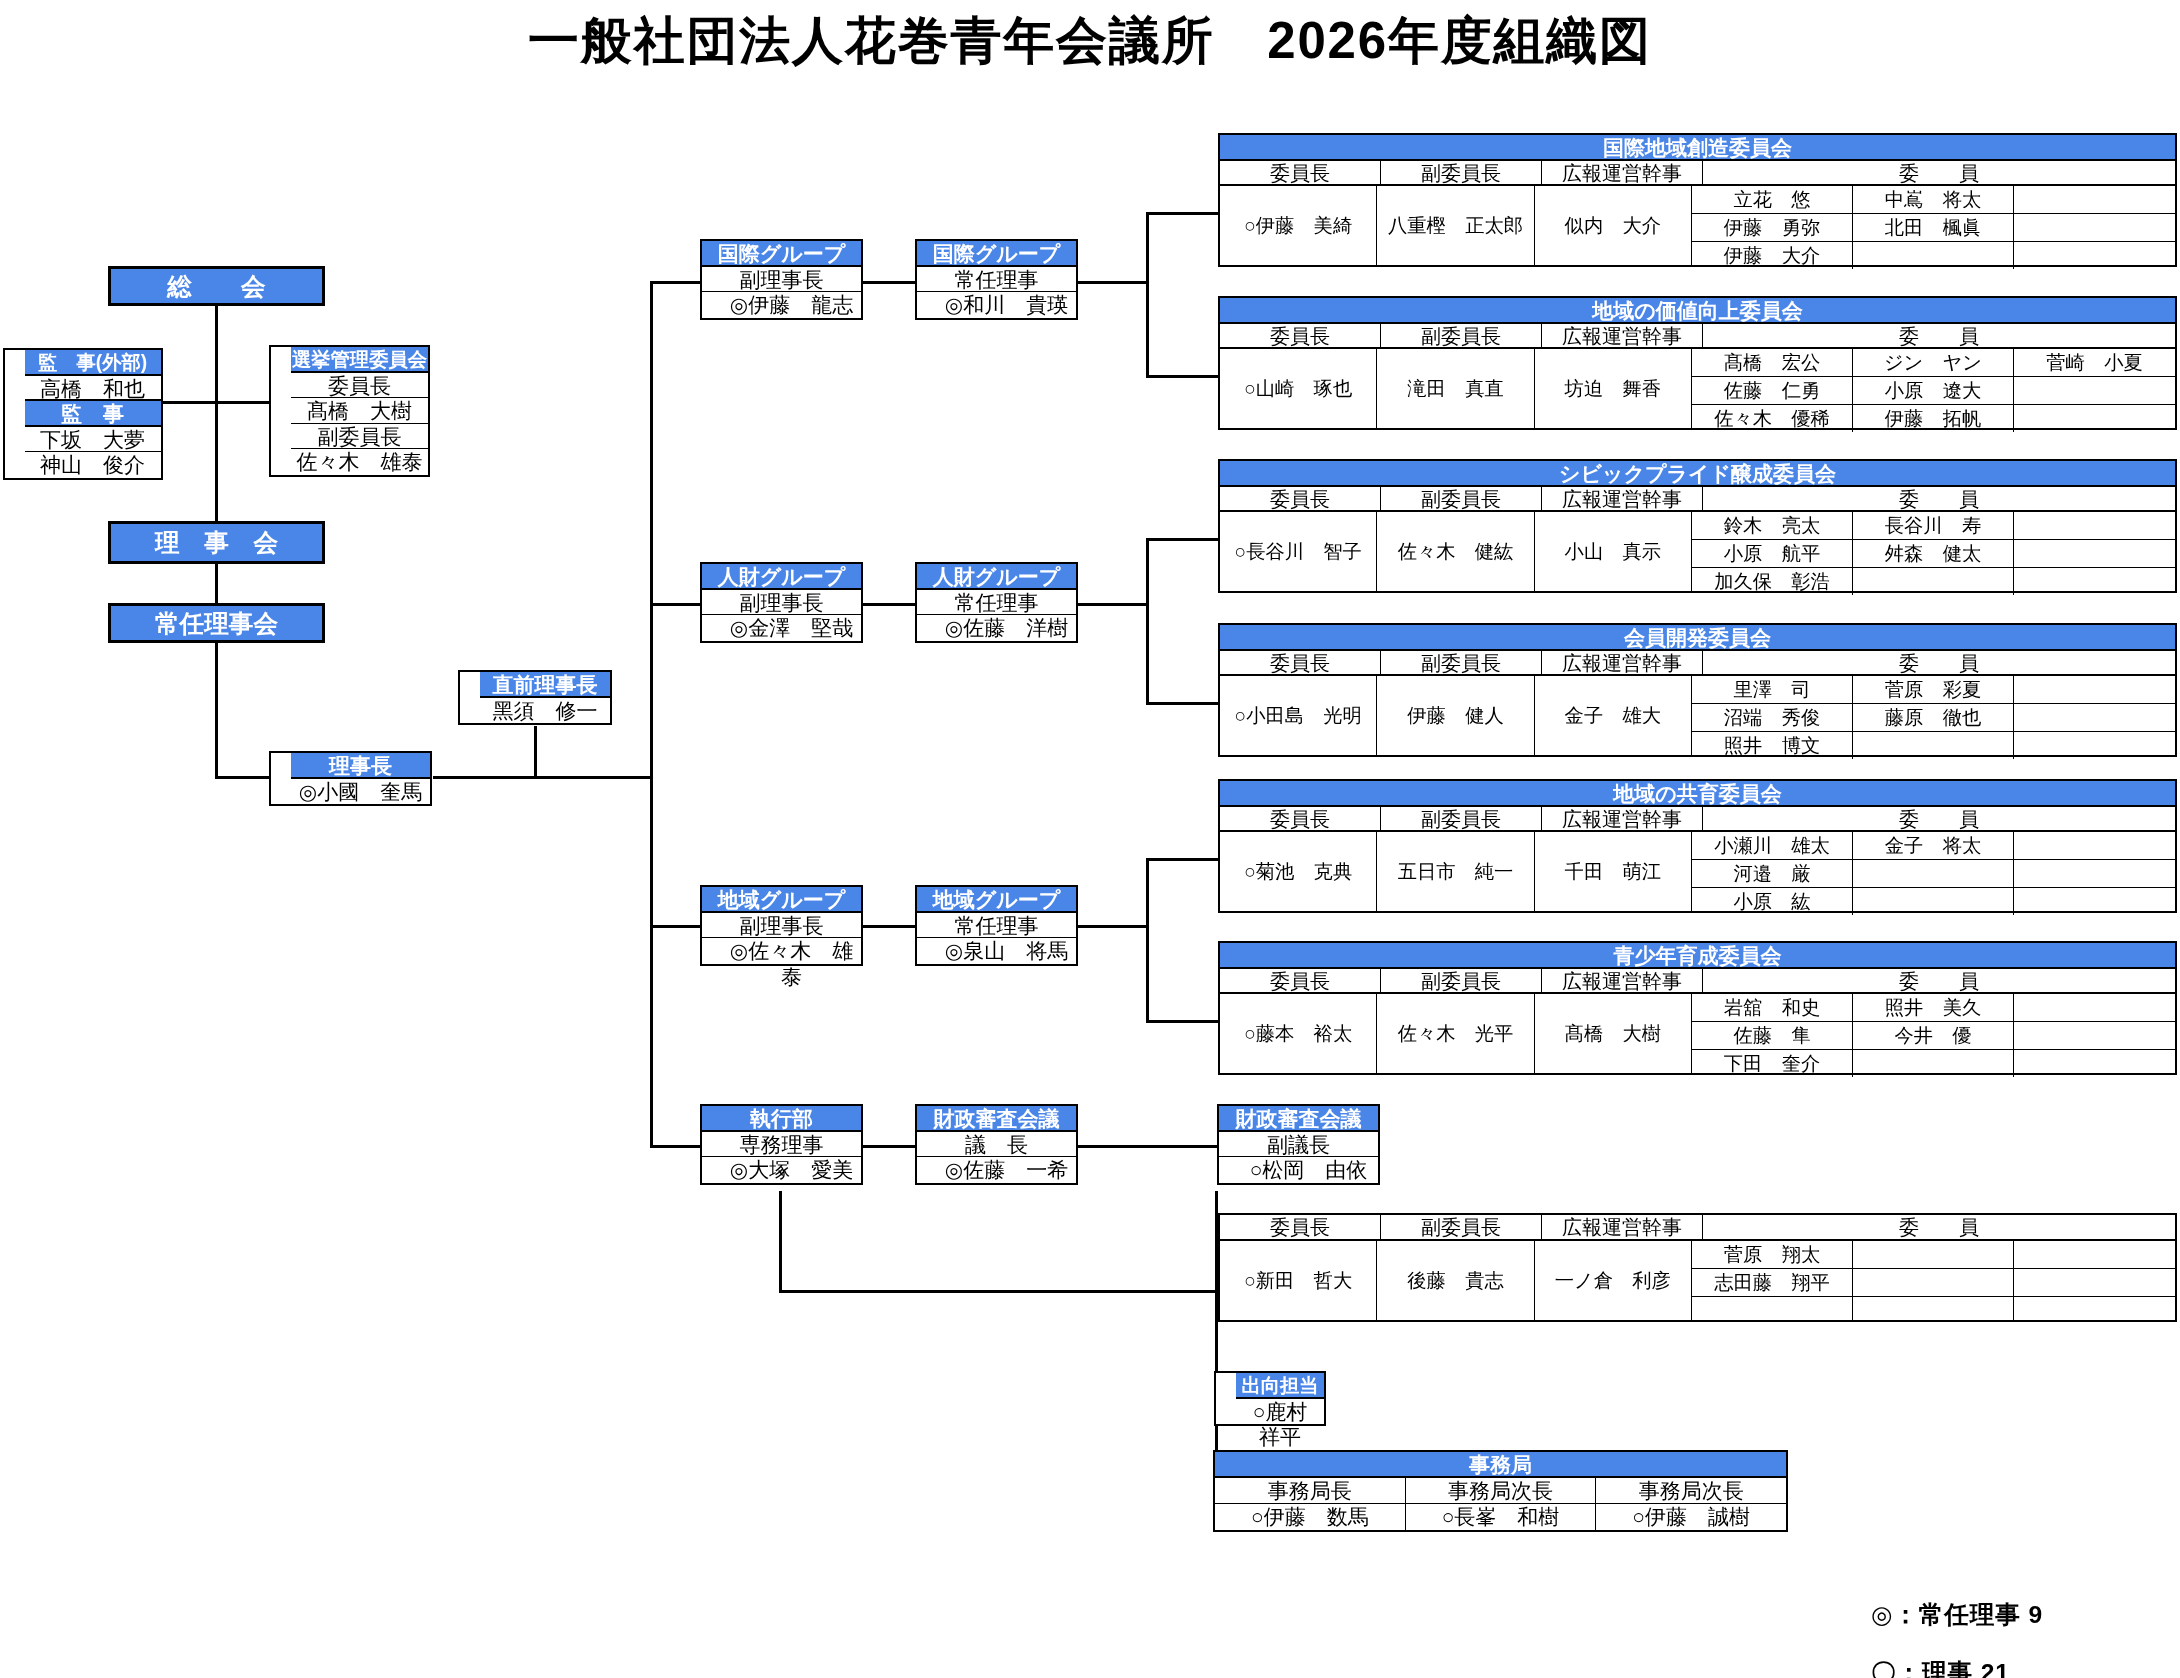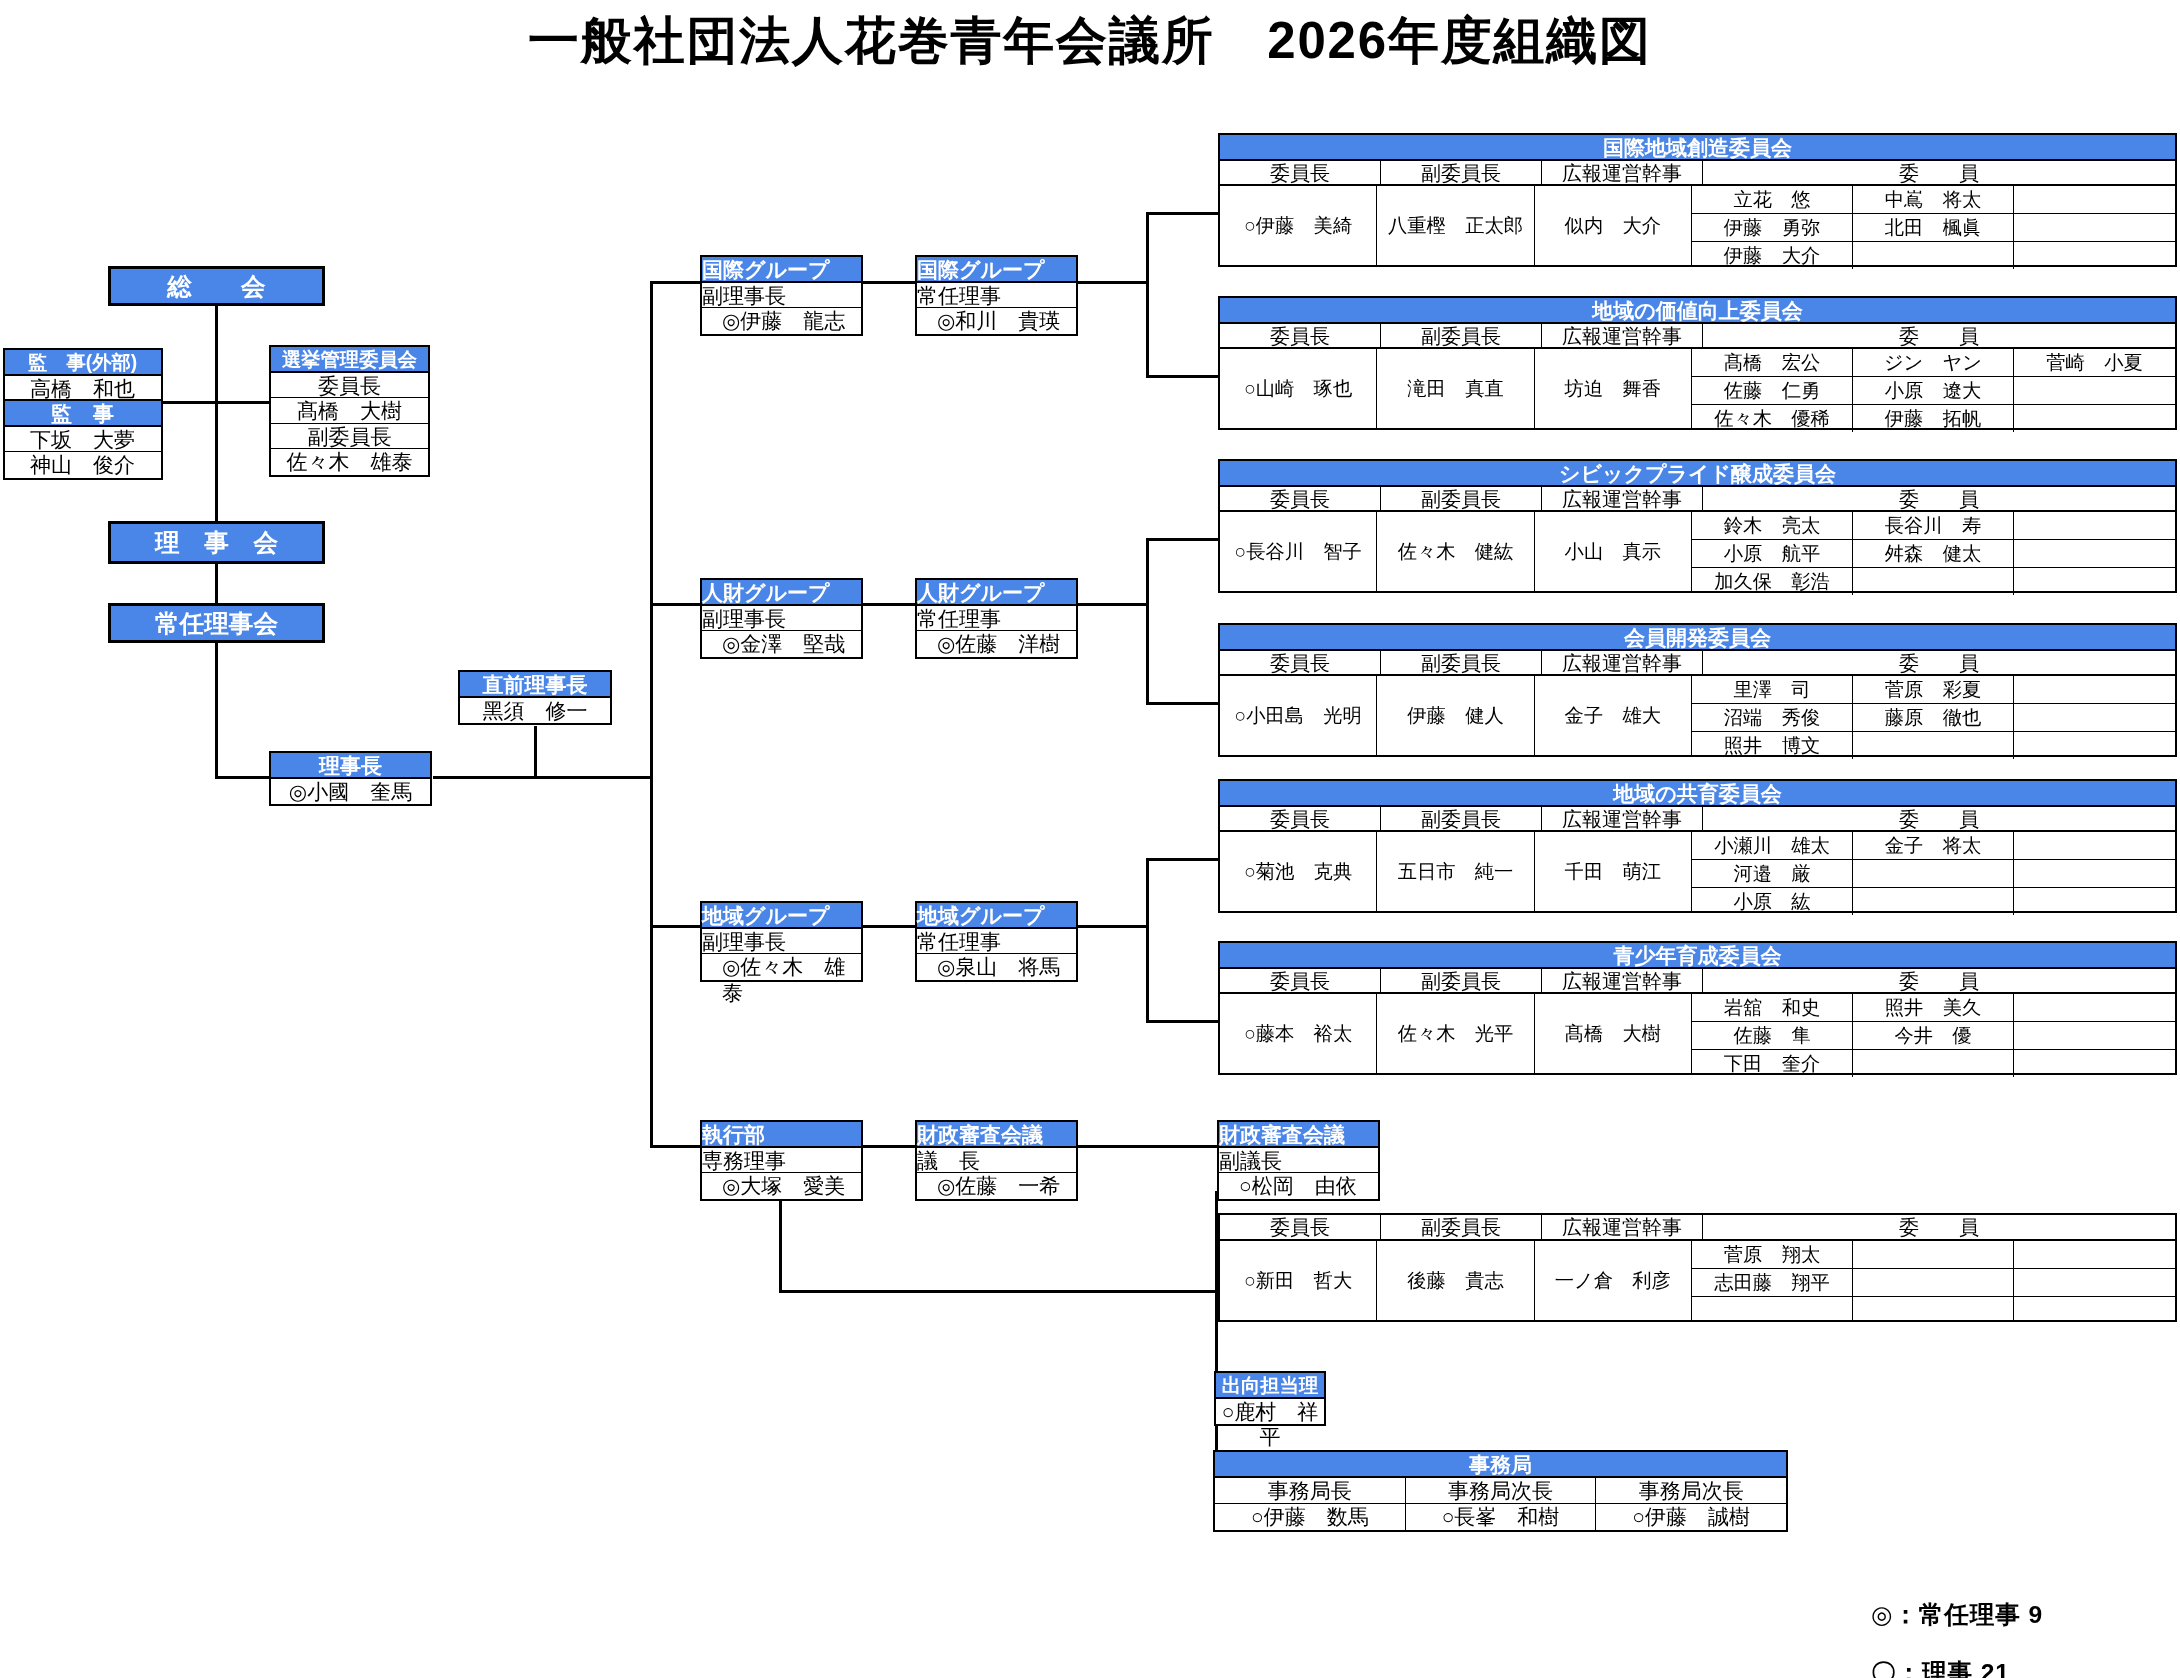--- a/index.html
+++ b/index.html
@@ -8,29 +8,29 @@
   .abs{position:absolute;box-sizing:border-box;}
   *{box-sizing:border-box;}
 
   .page-title{left:0;top:7px;width:2180px;text-align:center;font-size:51px;font-weight:bold;letter-spacing:1.8px;}
 
   
   .bband{border:3.5px solid #000;background:#4a86e8;color:#fff;font-weight:bold;
          display:flex;align-items:center;justify-content:center;font-size:24.6px;}
 
   
-  .obox{border:2.6px solid #000;background:#fff;text-align:center;font-size:21px;}
+  .obox{border:2.6px solid #000;background:#fff;text-align:center;font-size:21px;padding-left:20px;}
   .obox .hdr{background:#4a86e8;color:#fff;font-weight:bold;border-bottom:2.6px solid #000;
              height:25.5px;line-height:25.5px;font-size:21px;}
   .obox .hdr.small-h{font-size:19.3px;}
   .obox .row{height:25.5px;line-height:25.5px;border-bottom:1.8px solid #000;background:#fff;}
   .obox .row:last-child{border-bottom:none;}
 
   
-  .gbox{border:2.6px solid #000;background:#fff;width:163px;text-align:left;font-size:21px;margin-top:16px;}
+  .gbox{border:2.6px solid #000;background:#fff;width:163px;text-align:center;font-size:21px;}
   .gbox .ghdr{background:#4a86e8;color:#fff;font-weight:bold;height:25.5px;line-height:25.5px;
               border-bottom:2.6px solid #000;font-size:21px;}
   .gbox .grow{height:25.5px;line-height:25.5px;border-bottom:1.8px solid #000;}
   .gbox .grow:last-child{border-bottom:none;padding-left:20px;}
 
   
   .ctable{width:959px;border:2.6px solid #000;background:#fff;font-size:20px;}
   .ctitle{height:25.5px;line-height:25.5px;background:#4a86e8;color:#fff;font-weight:bold;
           text-align:center;border-bottom:2.6px solid #000;font-size:21px;}
   .chrow{display:flex;height:25.5px;line-height:25.5px;text-align:center;border-bottom:2.6px solid #000;}

